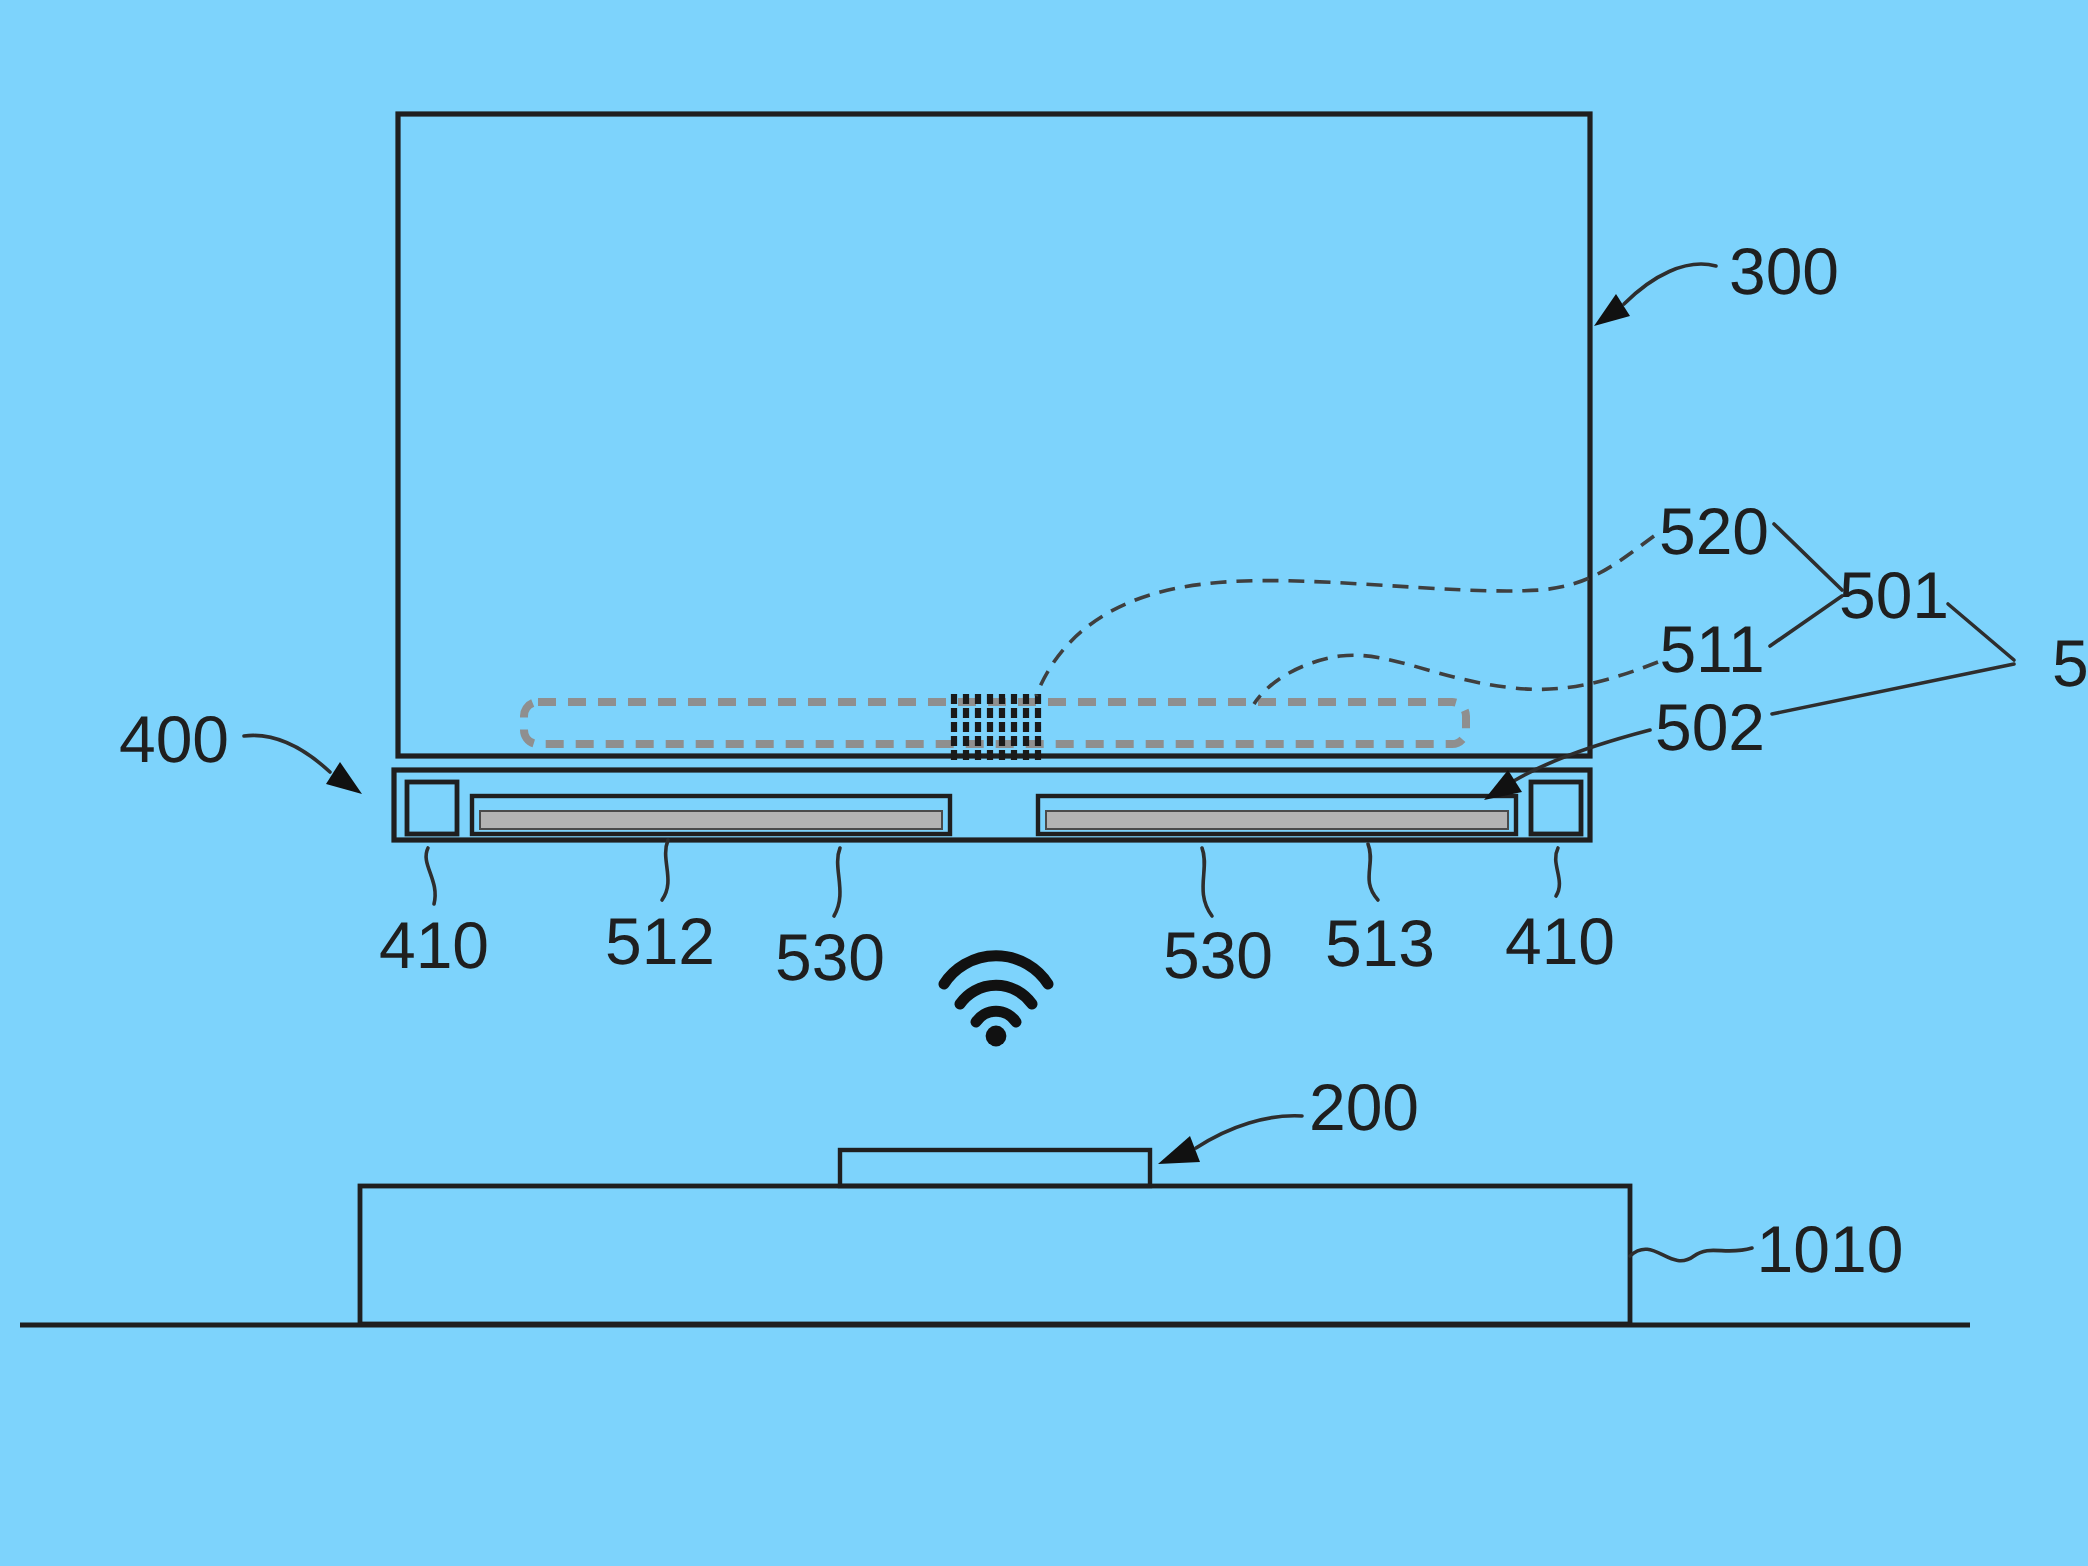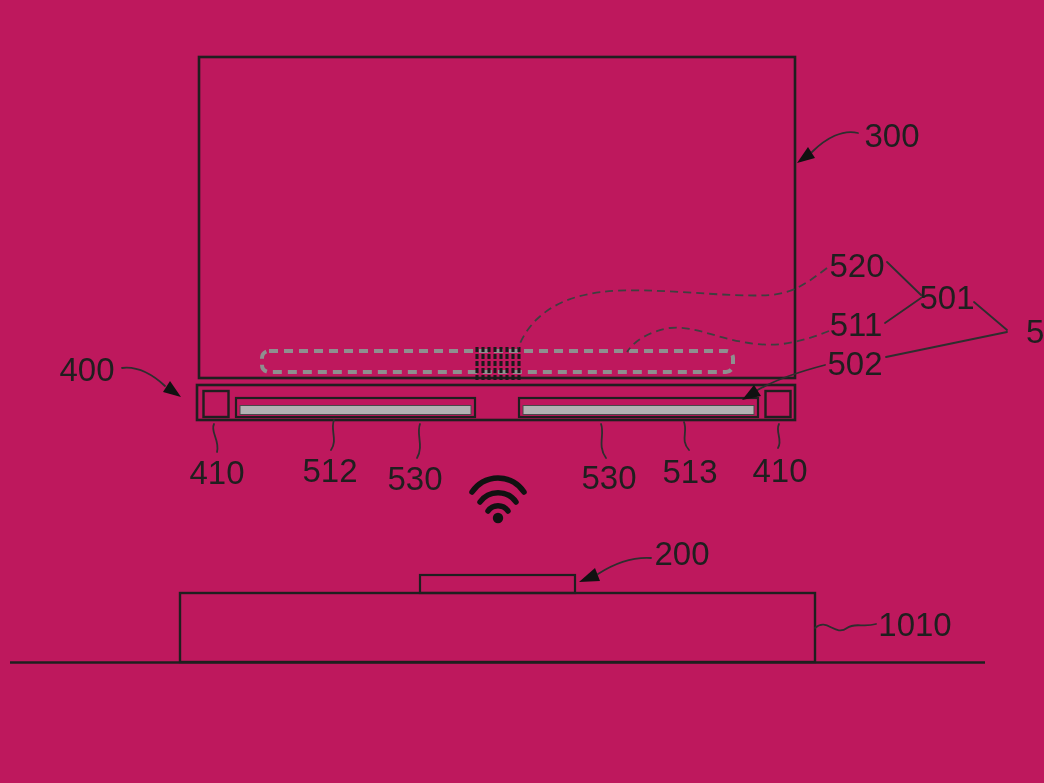--- a/index.html
+++ b/index.html
@@ -1,16 +1,16 @@
 <!DOCTYPE html>
 <html><head>
 <meta charset="utf-8">
 <style>
   html,body{margin:0;padding:0;background:#ffffff;}
-  .page{position:relative;width:1044px;height:783px;background:#be185d;overflow:hidden;
+  .page{position:relative;width:1044px;height:783px;background:#7dd3fc;overflow:hidden;
         font-family:"Liberation Sans",sans-serif;}
   svg{display:block;}
   .ref-label{font-family:"Liberation Sans",sans-serif;font-size:33px;fill:#1f1f1f;}
   .outline{fill:none;stroke:#1f1f1f;}
   .leader{fill:none;stroke:#2e2e2e;stroke-width:1.8;stroke-linecap:round;}
   .leader-dashed{fill:none;stroke:#3f3f3f;stroke-width:1.8;stroke-dasharray:8 5;stroke-linecap:butt;}
   .arrowhead{fill:#111111;stroke:none;}
 </style>
 </head>
 <body>

